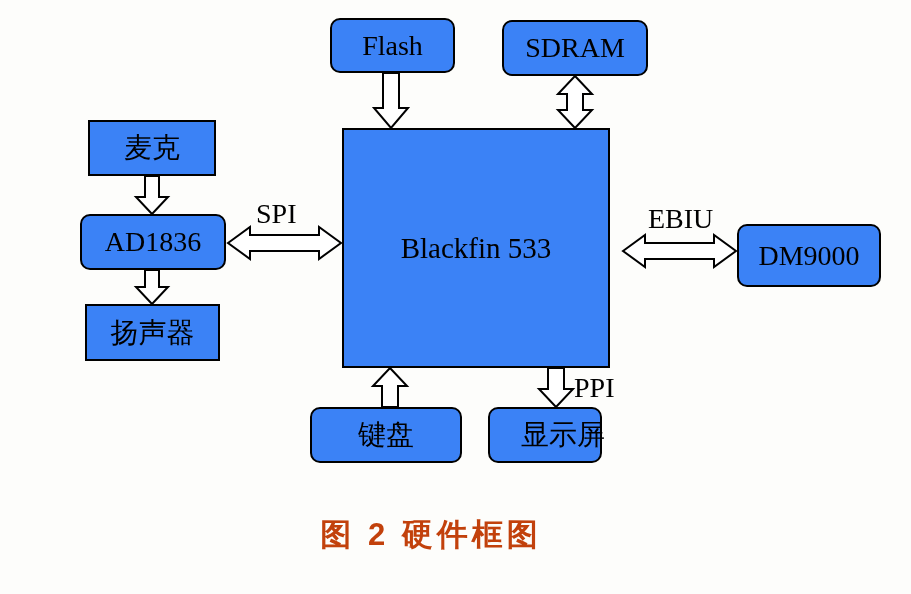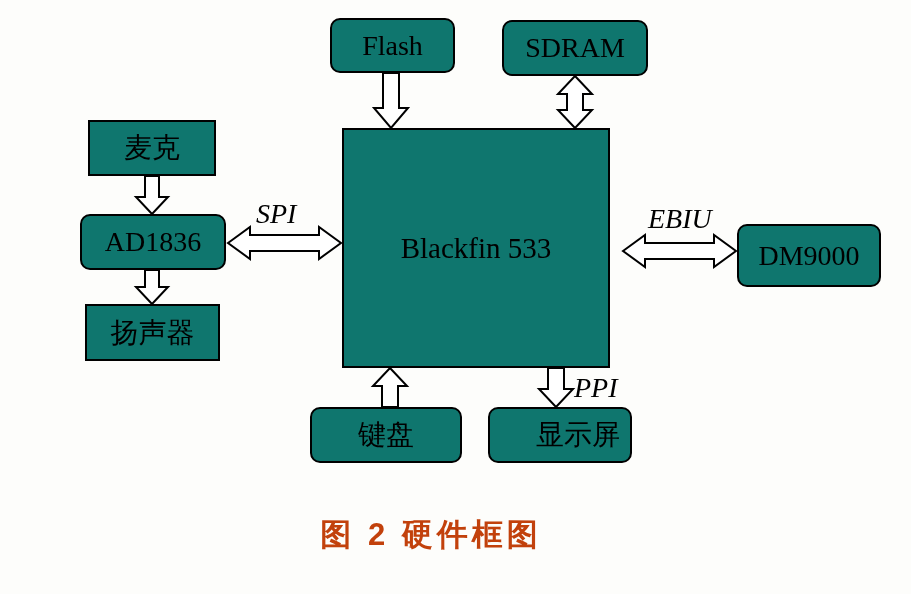--- a/index.html
+++ b/index.html
@@ -26,43 +26,42 @@
     stroke-width: 2;
     stroke-linejoin: miter;
   }
   .box {
     position: absolute;
     box-sizing: border-box;
     display: flex;
     align-items: center;
     justify-content: center;
     border: 2px solid #000;
-    background: #0f766e;
+    background: #3b82f6;
     font-size: 28px;
     color: #000;
     white-space: nowrap;
   }
   .rounded { border-radius: 10px; }
 
   #flash    { left: 330px; top: 18px;  width: 125px; height: 55px; }
   #sdram    { left: 502px; top: 20px;  width: 146px; height: 56px; }
   #blackfin { left: 342px; top: 128px; width: 268px; height: 240px; font-size: 29px; }
   #mic      { left: 88px;  top: 120px; width: 128px; height: 56px; }
   #ad1836   { left: 80px;  top: 214px; width: 146px; height: 56px; }
   #speaker  { left: 85px;  top: 304px; width: 135px; height: 57px; }
   #dm9000   { left: 737px; top: 224px; width: 144px; height: 63px; }
   #keyboard { left: 310px; top: 407px; width: 152px; height: 56px; }
-  #display  { left: 488px; top: 407px; width: 144px; height: 56px; padding-left: 36px; }
+  #display  { left: 488px; top: 407px; width: 114px; height: 56px; padding-left: 36px; }
 
   .bus-label {
     position: absolute;
     font-size: 28px;
     color: #000;
     white-space: nowrap;
-    font-style: italic;
   }
   #label-spi   { left: 256px; top: 198px; }
   #label-sport { left: 234px; top: 262px; }
   #label-ebiu  { left: 648px; top: 203px; }
   #label-ppi   { left: 574px; top: 372px; }
 
   .caption {
     position: absolute;
     left: 16px;
     top: 514px;

